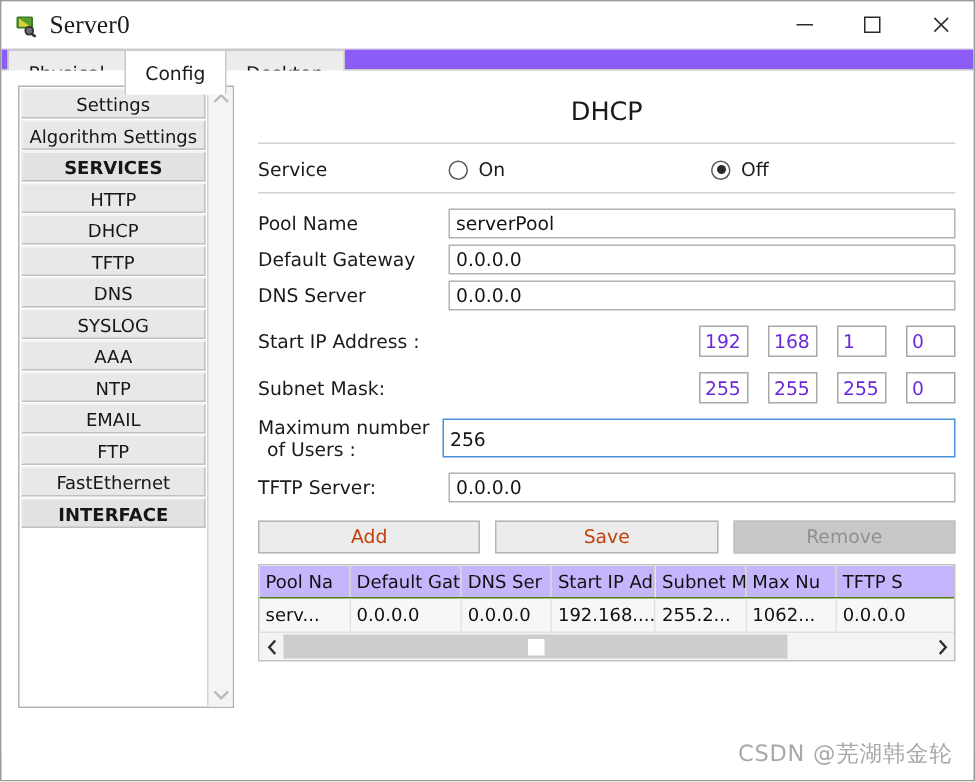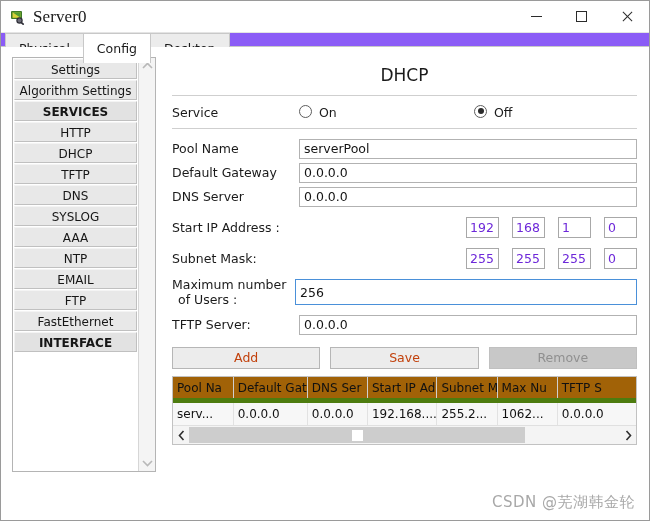--- a/index.html
+++ b/index.html
@@ -219,21 +219,21 @@
   .service-row {
     height: 32px;
     display: flex;
     align-items: center;
     font-size: 12.5px;
     color: #1a1a1a;
   }
   .service-label { width: 127px; }
   .radio-wrap {
     display: flex;
-    align-items: flex-start;
+    align-items: flex-end;
     cursor: default;
     margin-right: 10px;
   }
   .radio {
     width: 13px;
     height: 13px;
     border-radius: 50%;
     border: 1px solid #5d5d5d;
     background: #ffffff;
     box-sizing: border-box;
@@ -350,23 +350,23 @@
   }
   table.grid {
     width: 100%;
     border-collapse: collapse;
     table-layout: fixed;
     font-size: 12px;
   }
   table.grid th {
     font-weight: normal;
     text-align: left;
-    background: #a16207;
+    background: #c4b5fd;
     border-right: 1px solid #cfcfcf;
-    border-bottom: 5px solid #4d7c0f;
+    border-bottom: 1px solid #4d7c0f;
     height: 21px;
     padding: 0 4px;
     color: #111;
     overflow: hidden;
     white-space: nowrap;
   }
   table.grid td {
     background: #f7f7f7;
     border-right: 1px solid #e2e2e2;
     height: 22px;

